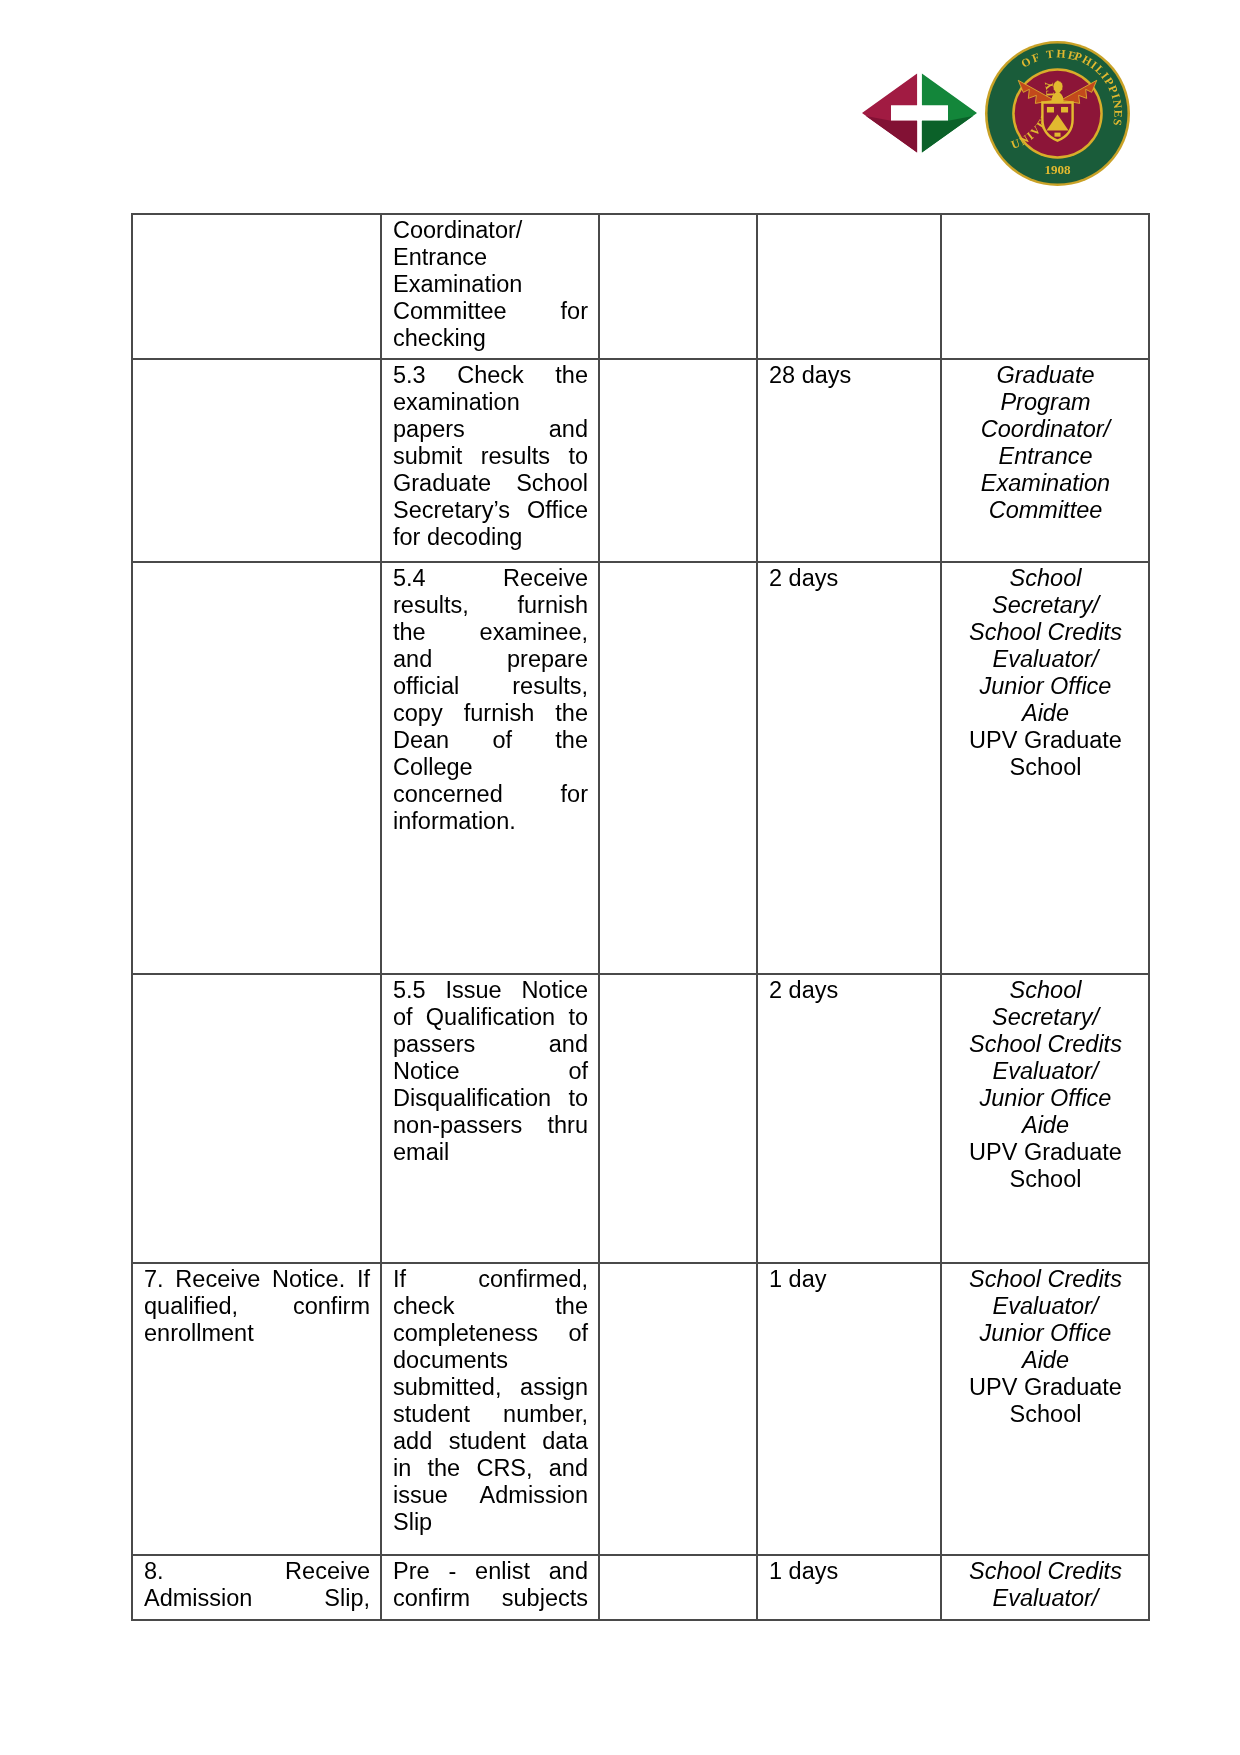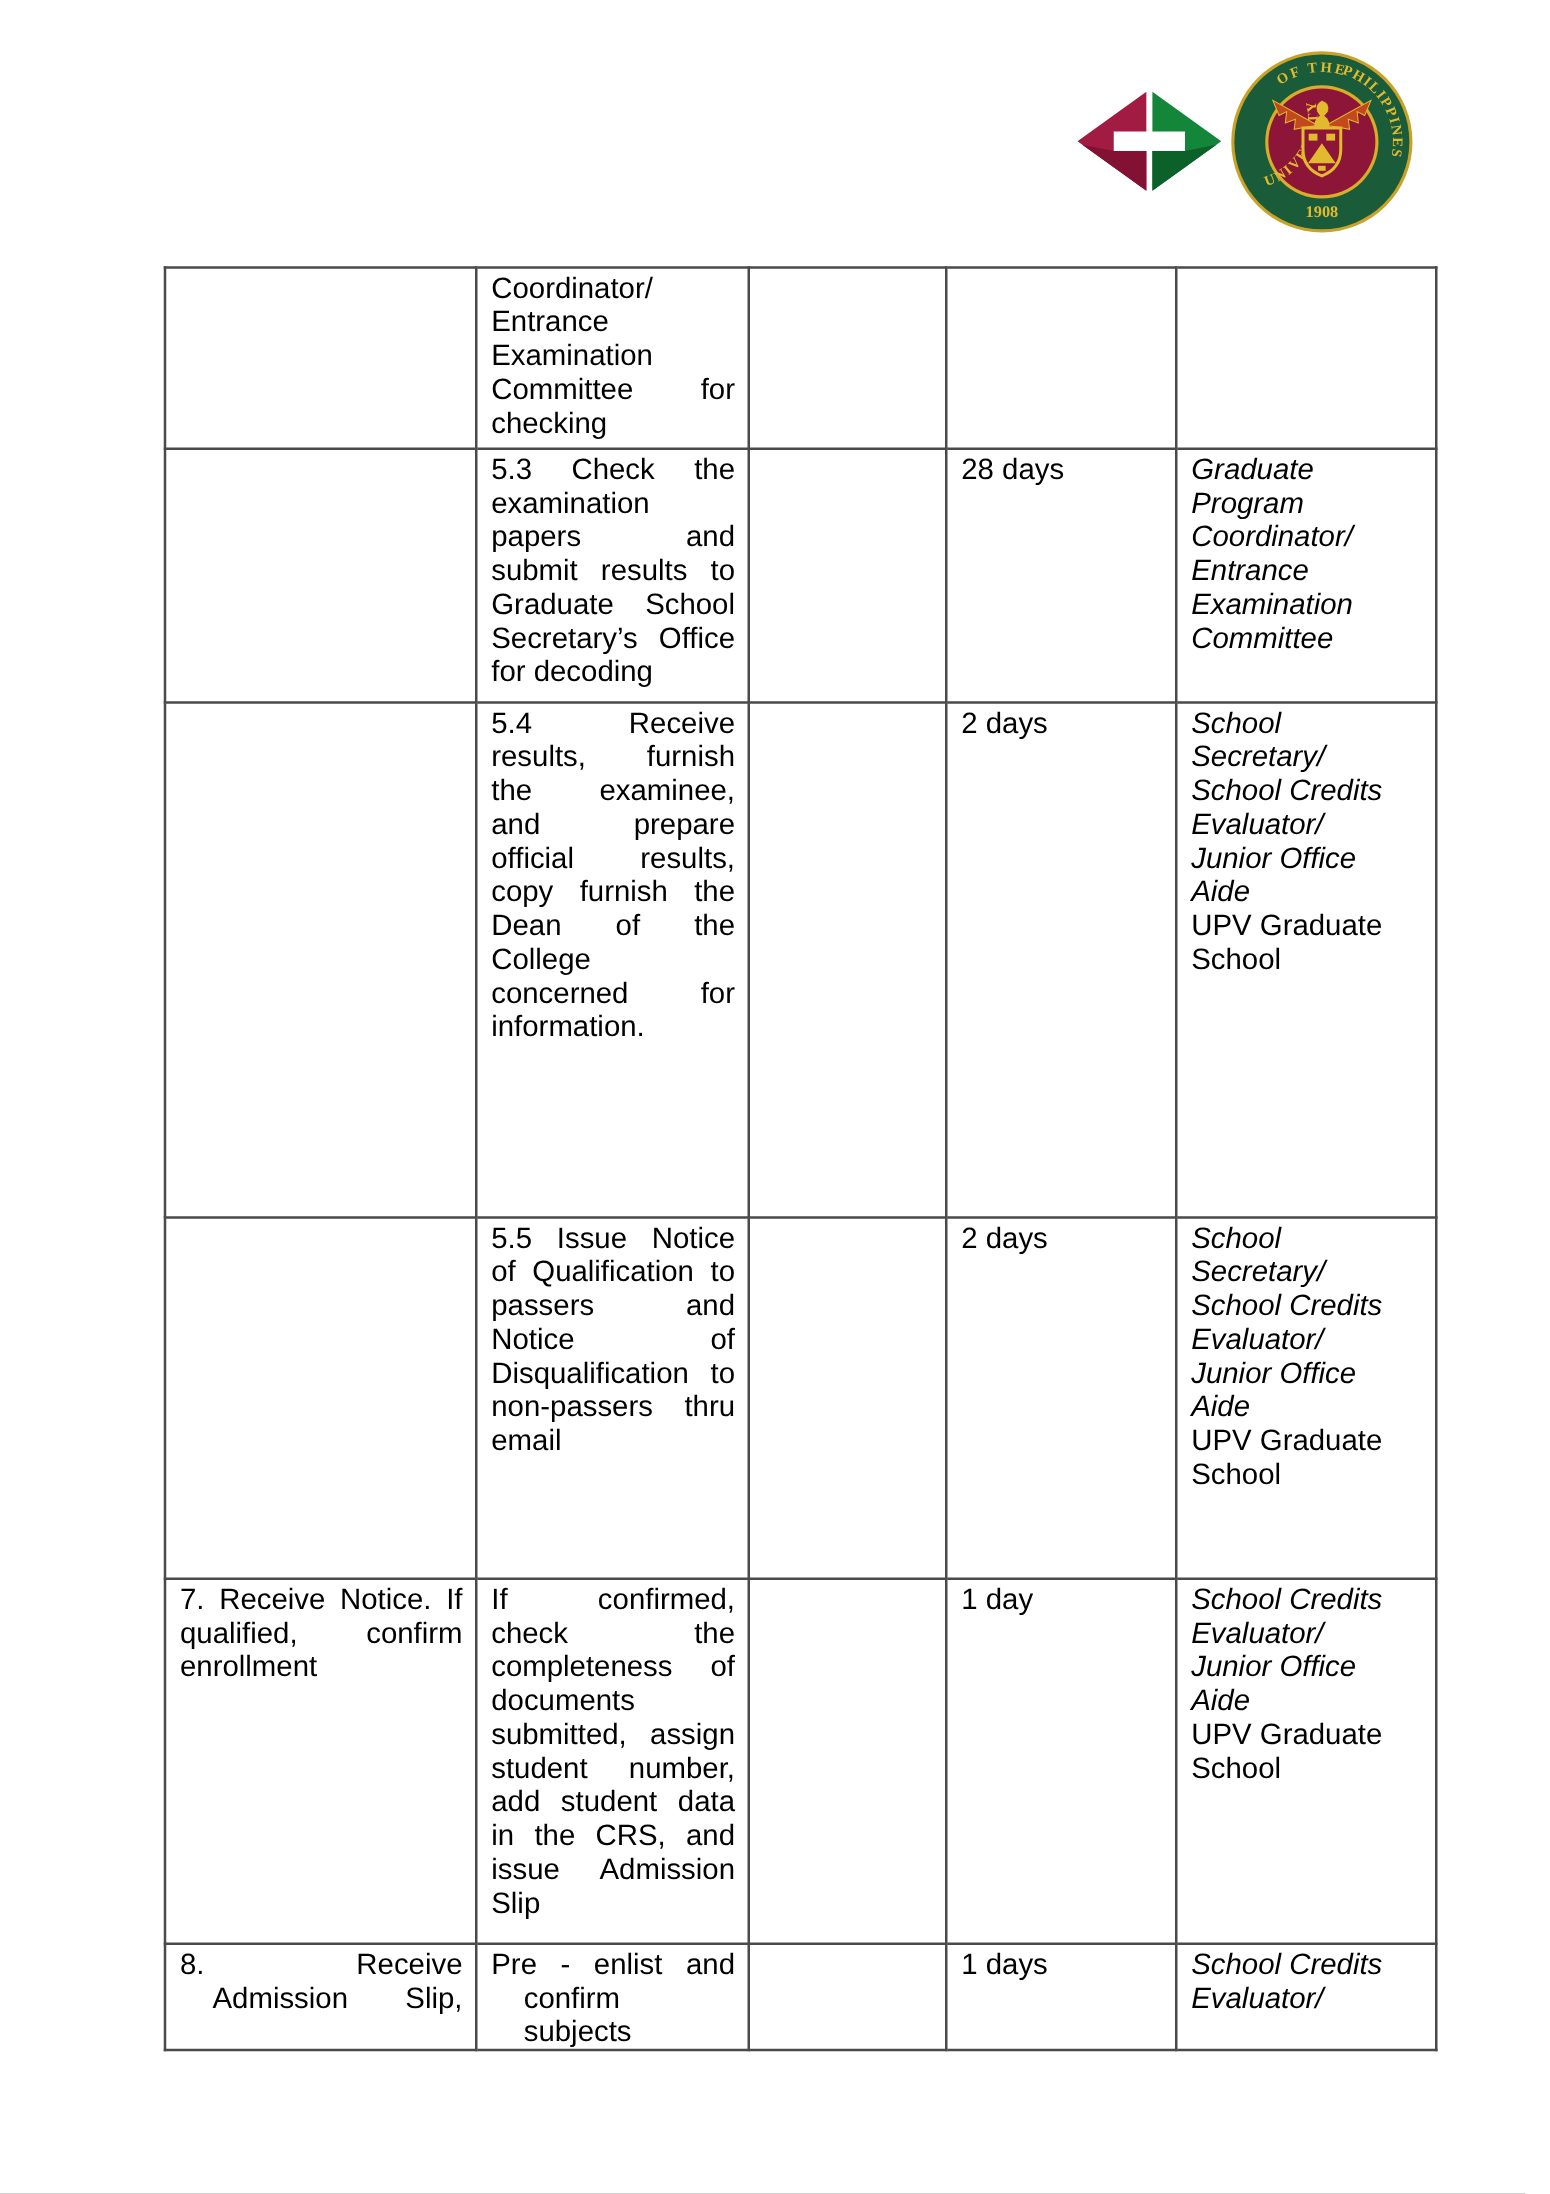--- a/index.html
+++ b/index.html
@@ -17,23 +17,23 @@
     border-collapse:collapse; table-layout:fixed;
   }
   table.proc td {
     border:2px solid #4a4a4a; vertical-align:top;
     padding:2px 10px 0 11px;
     font-size:23.5px; line-height:27px;
   }
   
   .lines .tline { text-align:justify; text-align-last:justify; }
   .lines .tline:last-child { text-align-last:left; }
-  td.spread-last .tline:last-child { text-align-last:justify;margin-left:26px; }
-  
-  td.c5 { padding-left:6px; padding-right:6px; }
+  td.spread-last .tline:last-child { text-align-last:justify; }
+  
+  td.c5 { text-align:center; padding-left:6px; padding-right:6px; }
   td.c5 .it { font-style:italic; white-space:pre-line; }
   td.c5 .up { font-style:normal; white-space:pre-line; }
   
   td.c4 { text-align:left;margin-top:24px; }
   
   td.pt10 { padding-top:10px; }
   td.pt14 { padding-top:14px;margin-top:25px; }
   td.pt20 { padding-top:20px; }
   td.pt44 { padding-top:44px;border-radius:12px; }
   td.pt46 { padding-top:46px; }

